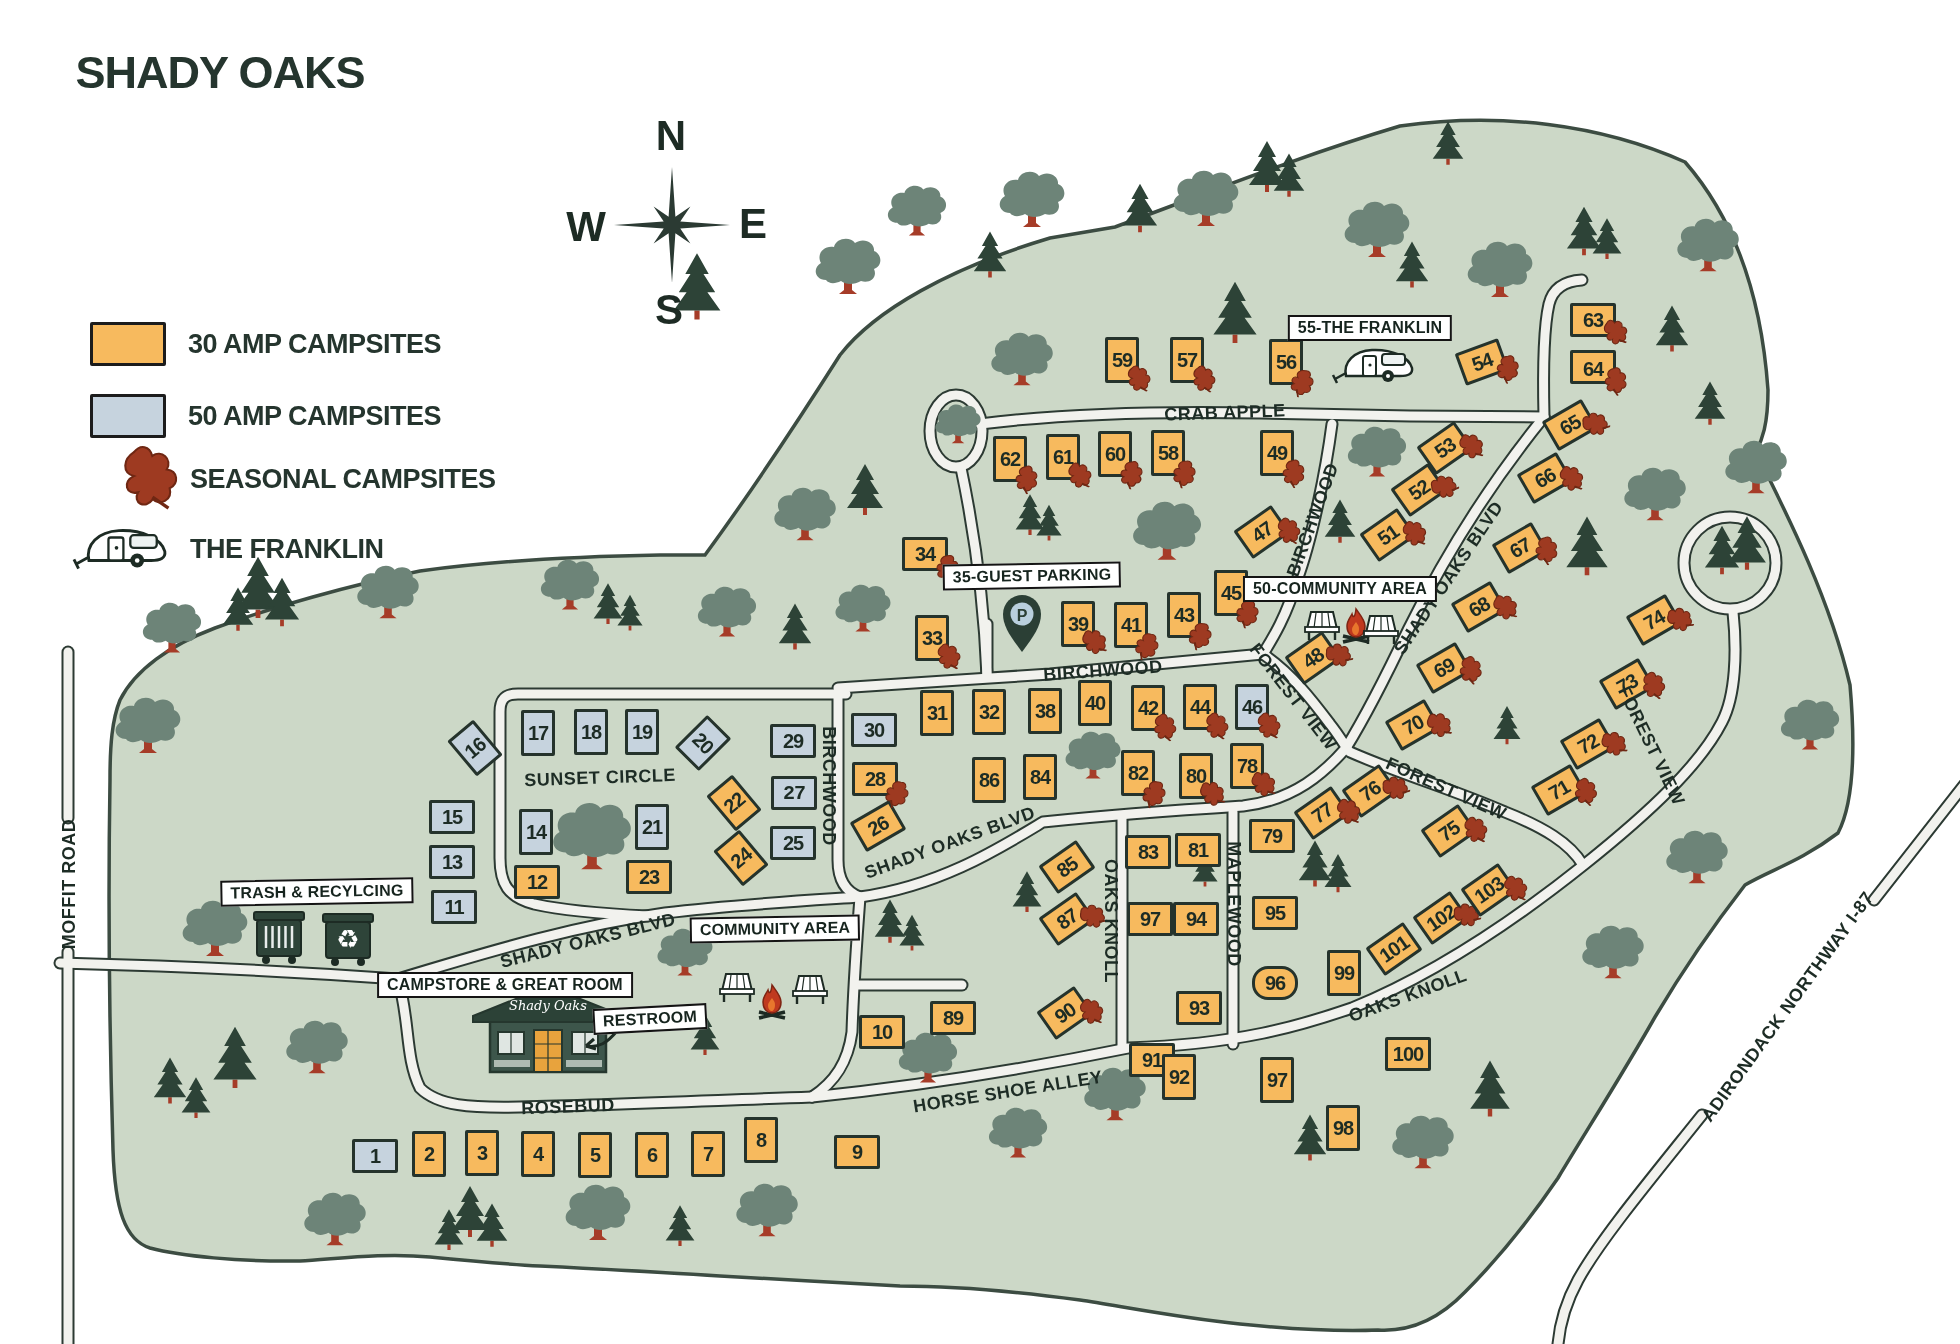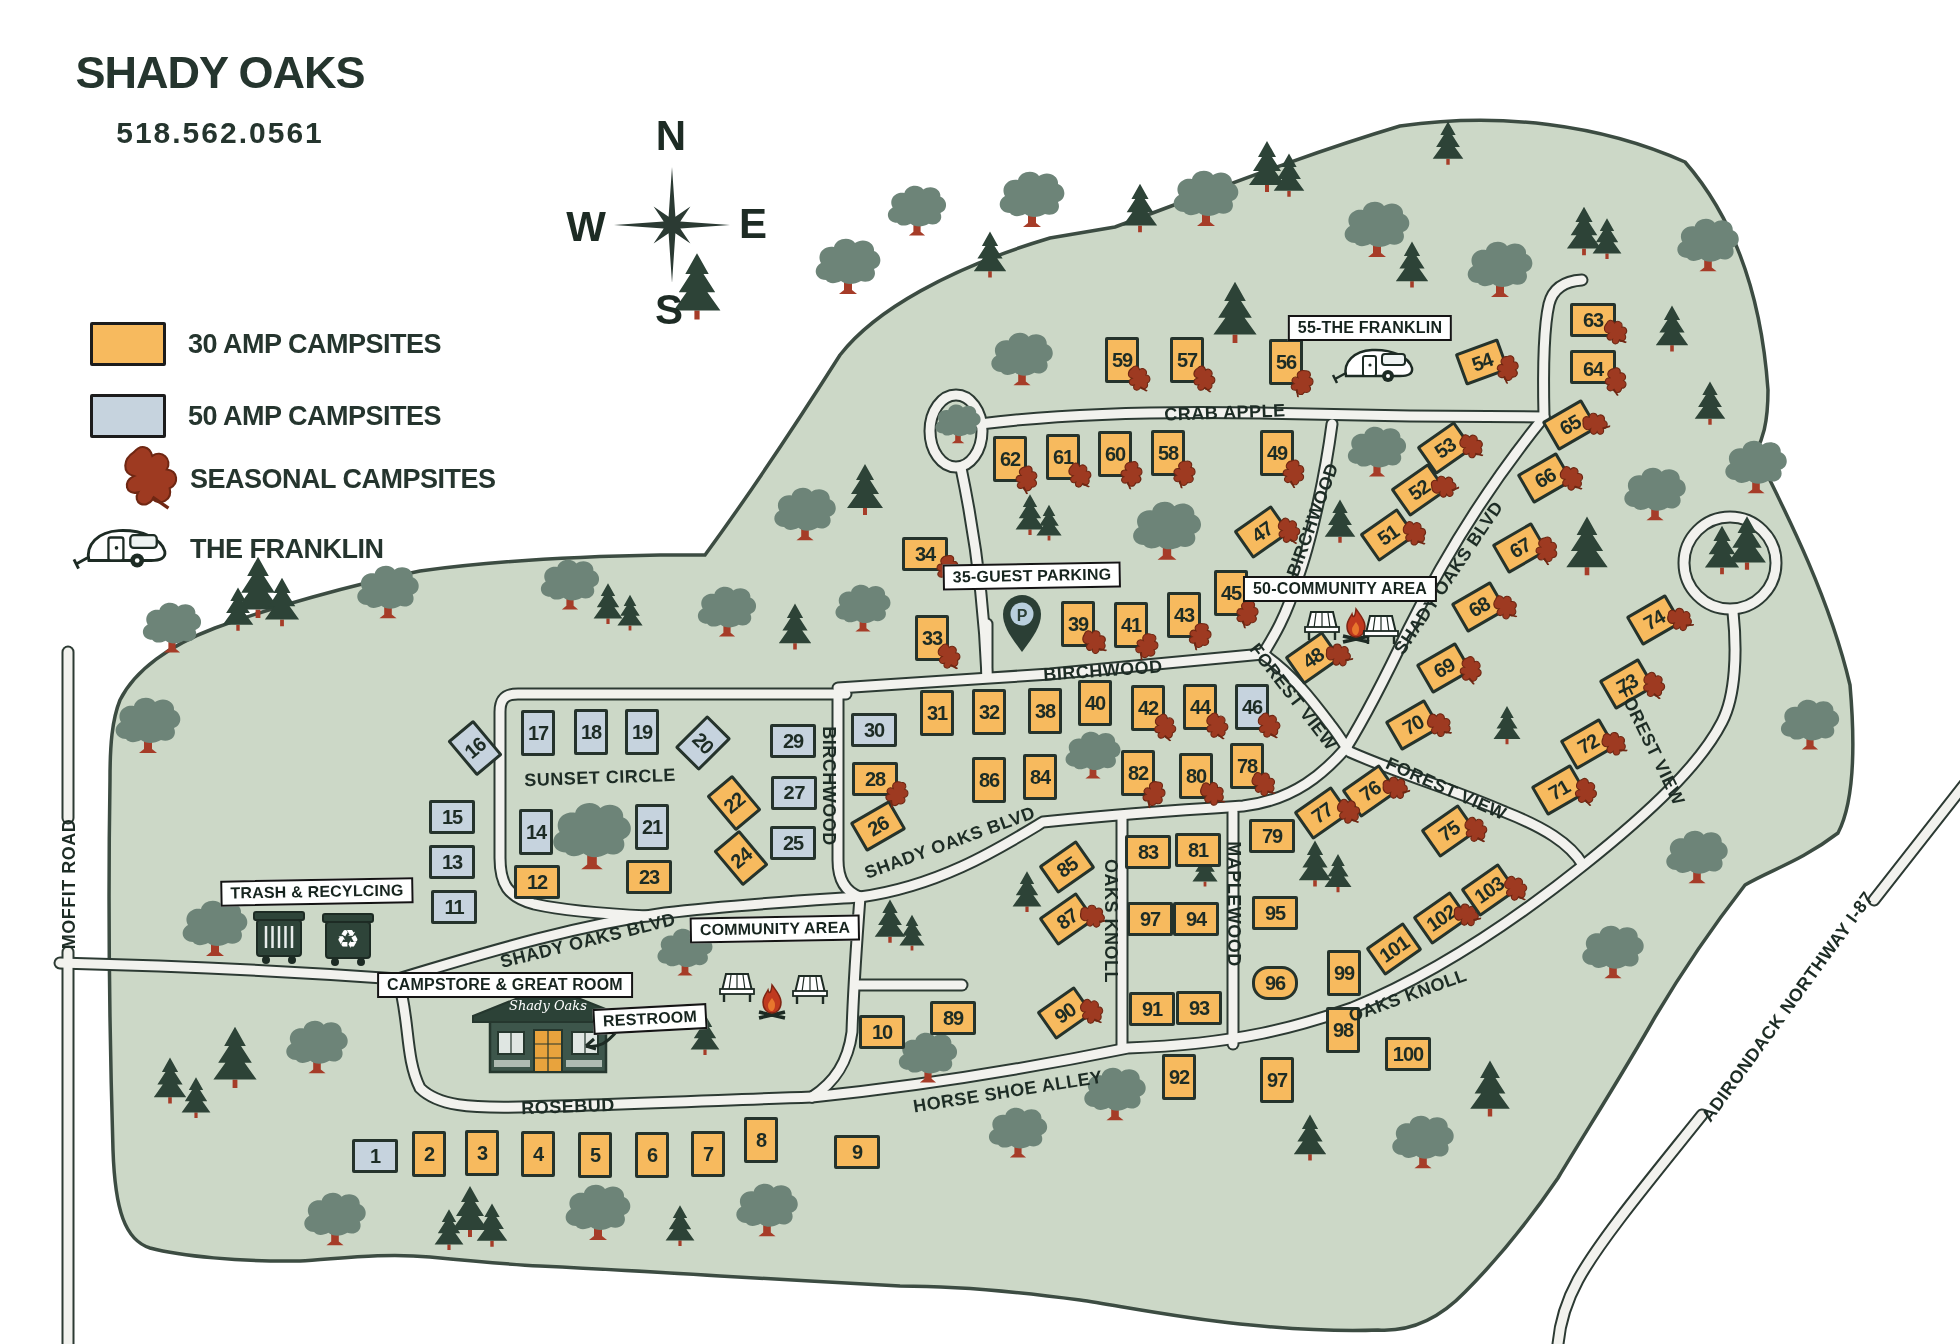--- a/index.html
+++ b/index.html
@@ -254,21 +254,20 @@
   <use href="#chair" transform="translate(1381,630)"></use>
 
   <g>
     <path d="M617,1031 C607,1043 599,1048 586,1046" fill="none" stroke="#1d2b24" stroke-width="3"></path>
     <path d="M586,1046 L594,1039 M586,1046 L596,1049" fill="none" stroke="#1d2b24" stroke-width="3"></path>
   </g>
 </svg>
 
 <div class="title-block">
   <div class="title-line">SHADY OAKS</div>
-  <div class="phone">518.562.0561</div>
 </div>
 
 <div class="cl" style="left:671px;top:136px">N</div>
 <div class="cl" style="left:669px;top:310px">S</div>
 <div class="cl" style="left:586px;top:227px">W</div>
 <div class="cl" style="left:753px;top:224px">E</div>
 
 <div class="legend">
   <div class="legend-item" style="left:0;top:4px">
     <div class="swatch sw30"></div>
@@ -711,42 +710,42 @@
     <div class="site a30 h" style="left: 953px; top: 1018px; transform: translate(-50%, -50%) rotate(0deg);">
       <span>89</span>
     </div>
     <div class="site a30 h" style="left: 1065px; top: 1013px; transform: translate(-50%, -50%) rotate(-35deg);">
       <span>90</span>
       <span class="leafwrap" style="transform: rotate(10deg);"><svg viewBox="-17 -17 34 34" width="30" height="30">
           <path d="M-1,-13 C-7,-11 -9,-5 -4,-2 C-10,-1 -10,6 -4,6 C-8,10 -3,15 2,11 C4,15 11,14 11,8 C16,7 17,1 12,-1 C16,-5 12,-11 7,-9 C7,-14 3,-16 -1,-13 Z" fill="#9e3a21" stroke="#6f2713" stroke-width="1.2"></path>
           <path d="M2,10 L8,17" stroke="#6f2713" stroke-width="2"></path>
         </svg></span>
     </div>
-    <div class="site a30 h" style="left: 1152px; top: 1009px; transform: translate(-50%, -50%) rotate(0deg);">
+    <div class="site a30 h" style="left: 1152px; top: 1060px; transform: translate(-50%, -50%) rotate(0deg);">
       <span>91</span>
     </div>
     <div class="site a30 v" style="left: 1179px; top: 1077px; transform: translate(-50%, -50%) rotate(0deg);">
       <span>92</span>
     </div>
     <div class="site a30 h" style="left: 1199px; top: 1008px; transform: translate(-50%, -50%) rotate(0deg);">
       <span>93</span>
     </div>
     <div class="site a30 h" style="left: 1196px; top: 919px; transform: translate(-50%, -50%) rotate(0deg);">
       <span>94</span>
     </div>
     <div class="site a30 h" style="left: 1275px; top: 913px; transform: translate(-50%, -50%) rotate(0deg);">
       <span>95</span>
     </div>
     <div class="site a30 h" style="left: 1275px; top: 983px; transform: translate(-50%, -50%) rotate(0deg); border-radius: 16px;">
       <span>96</span>
     </div>
     <div class="site a30 v" style="left: 1277px; top: 1080px; transform: translate(-50%, -50%) rotate(0deg);">
       <span>97</span>
     </div>
-    <div class="site a30 v" style="left: 1343px; top: 1030px; transform: translate(-50%, -50%) rotate(0deg); text-align: right;">
+    <div class="site a30 v" style="left: 1343px; top: 1128px; transform: translate(-50%, -50%) rotate(0deg); text-align: right;">
       <span>98</span>
     </div>
     <div class="site a30 v" style="left: 1344px; top: 973px; transform: translate(-50%, -50%) rotate(0deg);">
       <span>99</span>
     </div>
     <div class="site a30 h" style="left: 1408px; top: 1054px; transform: translate(-50%, -50%) rotate(0deg);">
       <span>100</span>
     </div>
     <div class="site a30 h" style="left: 1394px; top: 949px; transform: translate(-50%, -50%) rotate(-35deg);">
       <span>101</span>

